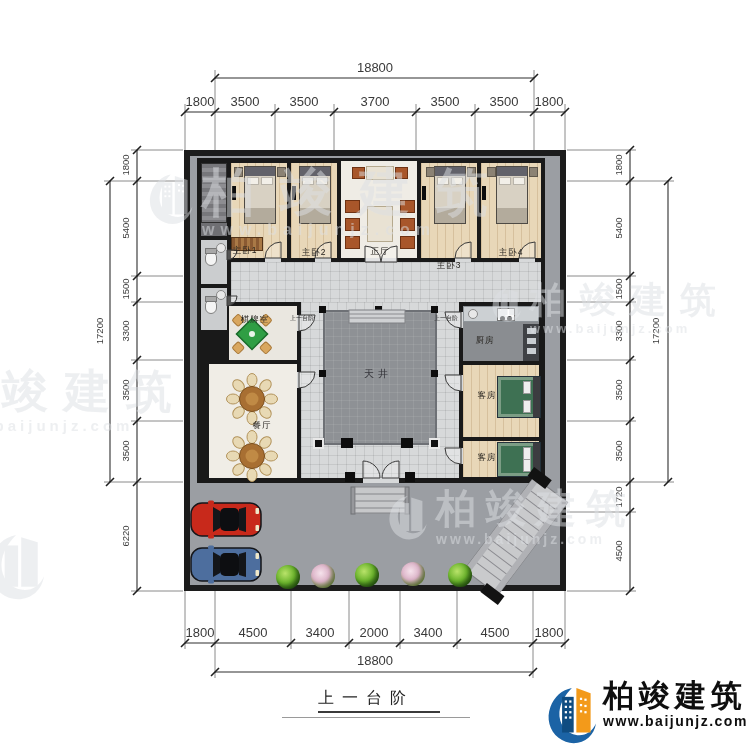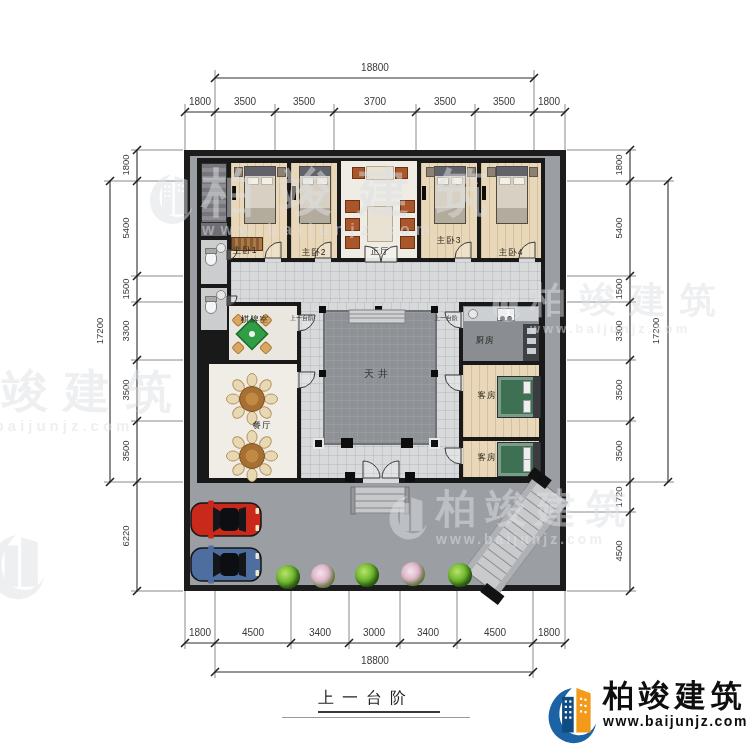--- a/index.html
+++ b/index.html
@@ -1,20 +1,20 @@
 <!DOCTYPE html>
 <html><head>
 <meta charset="utf-8">
 <style>
   html,body{margin:0;padding:0;}
   body{width:750px;height:750px;position:relative;overflow:hidden;background:#ffffff;
        font-family:"Liberation Sans","DejaVu Sans",sans-serif;}
   .abs{position:absolute;}
   
-  .dim{position:absolute;transform:translate(-50%,-50%);font-size:10px;color:#3a3a3a;
+  .dim{position:absolute;transform:translate(-50%,-50%);font-size:13px;color:#3a3a3a;
        z-index:4;white-space:nowrap;}
   .dimv{position:absolute;transform:translate(-50%,-50%) rotate(-90deg);font-size:9.5px;
         color:#3a3a3a;z-index:4;white-space:nowrap;}
   
   .rlab{position:absolute;transform:translate(-50%,-50%);font-size:8.5px;color:#26231f;
         z-index:4;letter-spacing:1px;white-space:nowrap;}
   .rlab.sm{font-size:6px;letter-spacing:0;color:#222;}
   .rlab.lg{font-size:10px;letter-spacing:4px;color:#34343a;}
   
   .yard{position:absolute;left:184px;top:150px;width:382px;height:441px;background:#9b9ea3;
@@ -144,21 +144,21 @@
 <span class="dim" style="left:200px;top:101px">1800</span>
 <span class="dim" style="left:245px;top:101px">3500</span>
 <span class="dim" style="left:304px;top:101px">3500</span>
 <span class="dim" style="left:375px;top:101px">3700</span>
 <span class="dim" style="left:445px;top:101px">3500</span>
 <span class="dim" style="left:504px;top:101px">3500</span>
 <span class="dim" style="left:549px;top:101px">1800</span>
 <span class="dim" style="left:200px;top:632px">1800</span>
 <span class="dim" style="left:253px;top:632px">4500</span>
 <span class="dim" style="left:320px;top:632px">3400</span>
-<span class="dim" style="left:374px;top:632px">3000</span>
+<span class="dim" style="left:374px;top:632px">2000</span>
 <span class="dim" style="left:428px;top:632px">3400</span>
 <span class="dim" style="left:495px;top:632px">4500</span>
 <span class="dim" style="left:549px;top:632px">1800</span>
 <span class="dim" style="left:375px;top:660px">18800</span>
 <span class="dimv" style="left:125px;top:165px">1800</span>
 <span class="dimv" style="left:125px;top:228px">5400</span>
 <span class="dimv" style="left:125px;top:289px">1500</span>
 <span class="dimv" style="left:125px;top:331px">3300</span>
 <span class="dimv" style="left:125px;top:390px">3500</span>
 <span class="dimv" style="left:125px;top:451px">3500</span>
@@ -386,21 +386,21 @@
 
 <div class="bush g" style="left:276px;top:565px"></div>
 <div class="bush p" style="left:311px;top:564px"></div>
 <div class="bush g" style="left:355px;top:563px"></div>
 <div class="bush p" style="left:401px;top:562px"></div>
 <div class="bush g" style="left:448px;top:563px"></div>
 
 <span class="rlab" style="left:245px;top:251px">主卧1</span>
 <span class="rlab" style="left:314px;top:253px">主卧2</span>
 <span class="rlab" style="left:380px;top:252px">正厅</span>
-<span class="rlab" style="left:449px;top:241px">主卧3</span>
+<span class="rlab" style="left:449px;top:266px">主卧3</span>
 <span class="rlab" style="left:511px;top:253px">主卧4</span>
 <span class="rlab" style="left:255px;top:320px">棋牌室</span>
 <span class="rlab" style="left:262px;top:426px">餐厅</span>
 <span class="rlab" style="left:485px;top:341px">厨房</span>
 <span class="rlab" style="left:487px;top:396px">客房</span>
 <span class="rlab" style="left:487px;top:458px">客房</span>
 <span class="rlab lg" style="left:378px;top:374px">天井</span>
 <span class="rlab sm" style="left:302px;top:318px">上一台阶</span>
 <span class="rlab sm" style="left:446px;top:318px">上一台阶</span>
 

